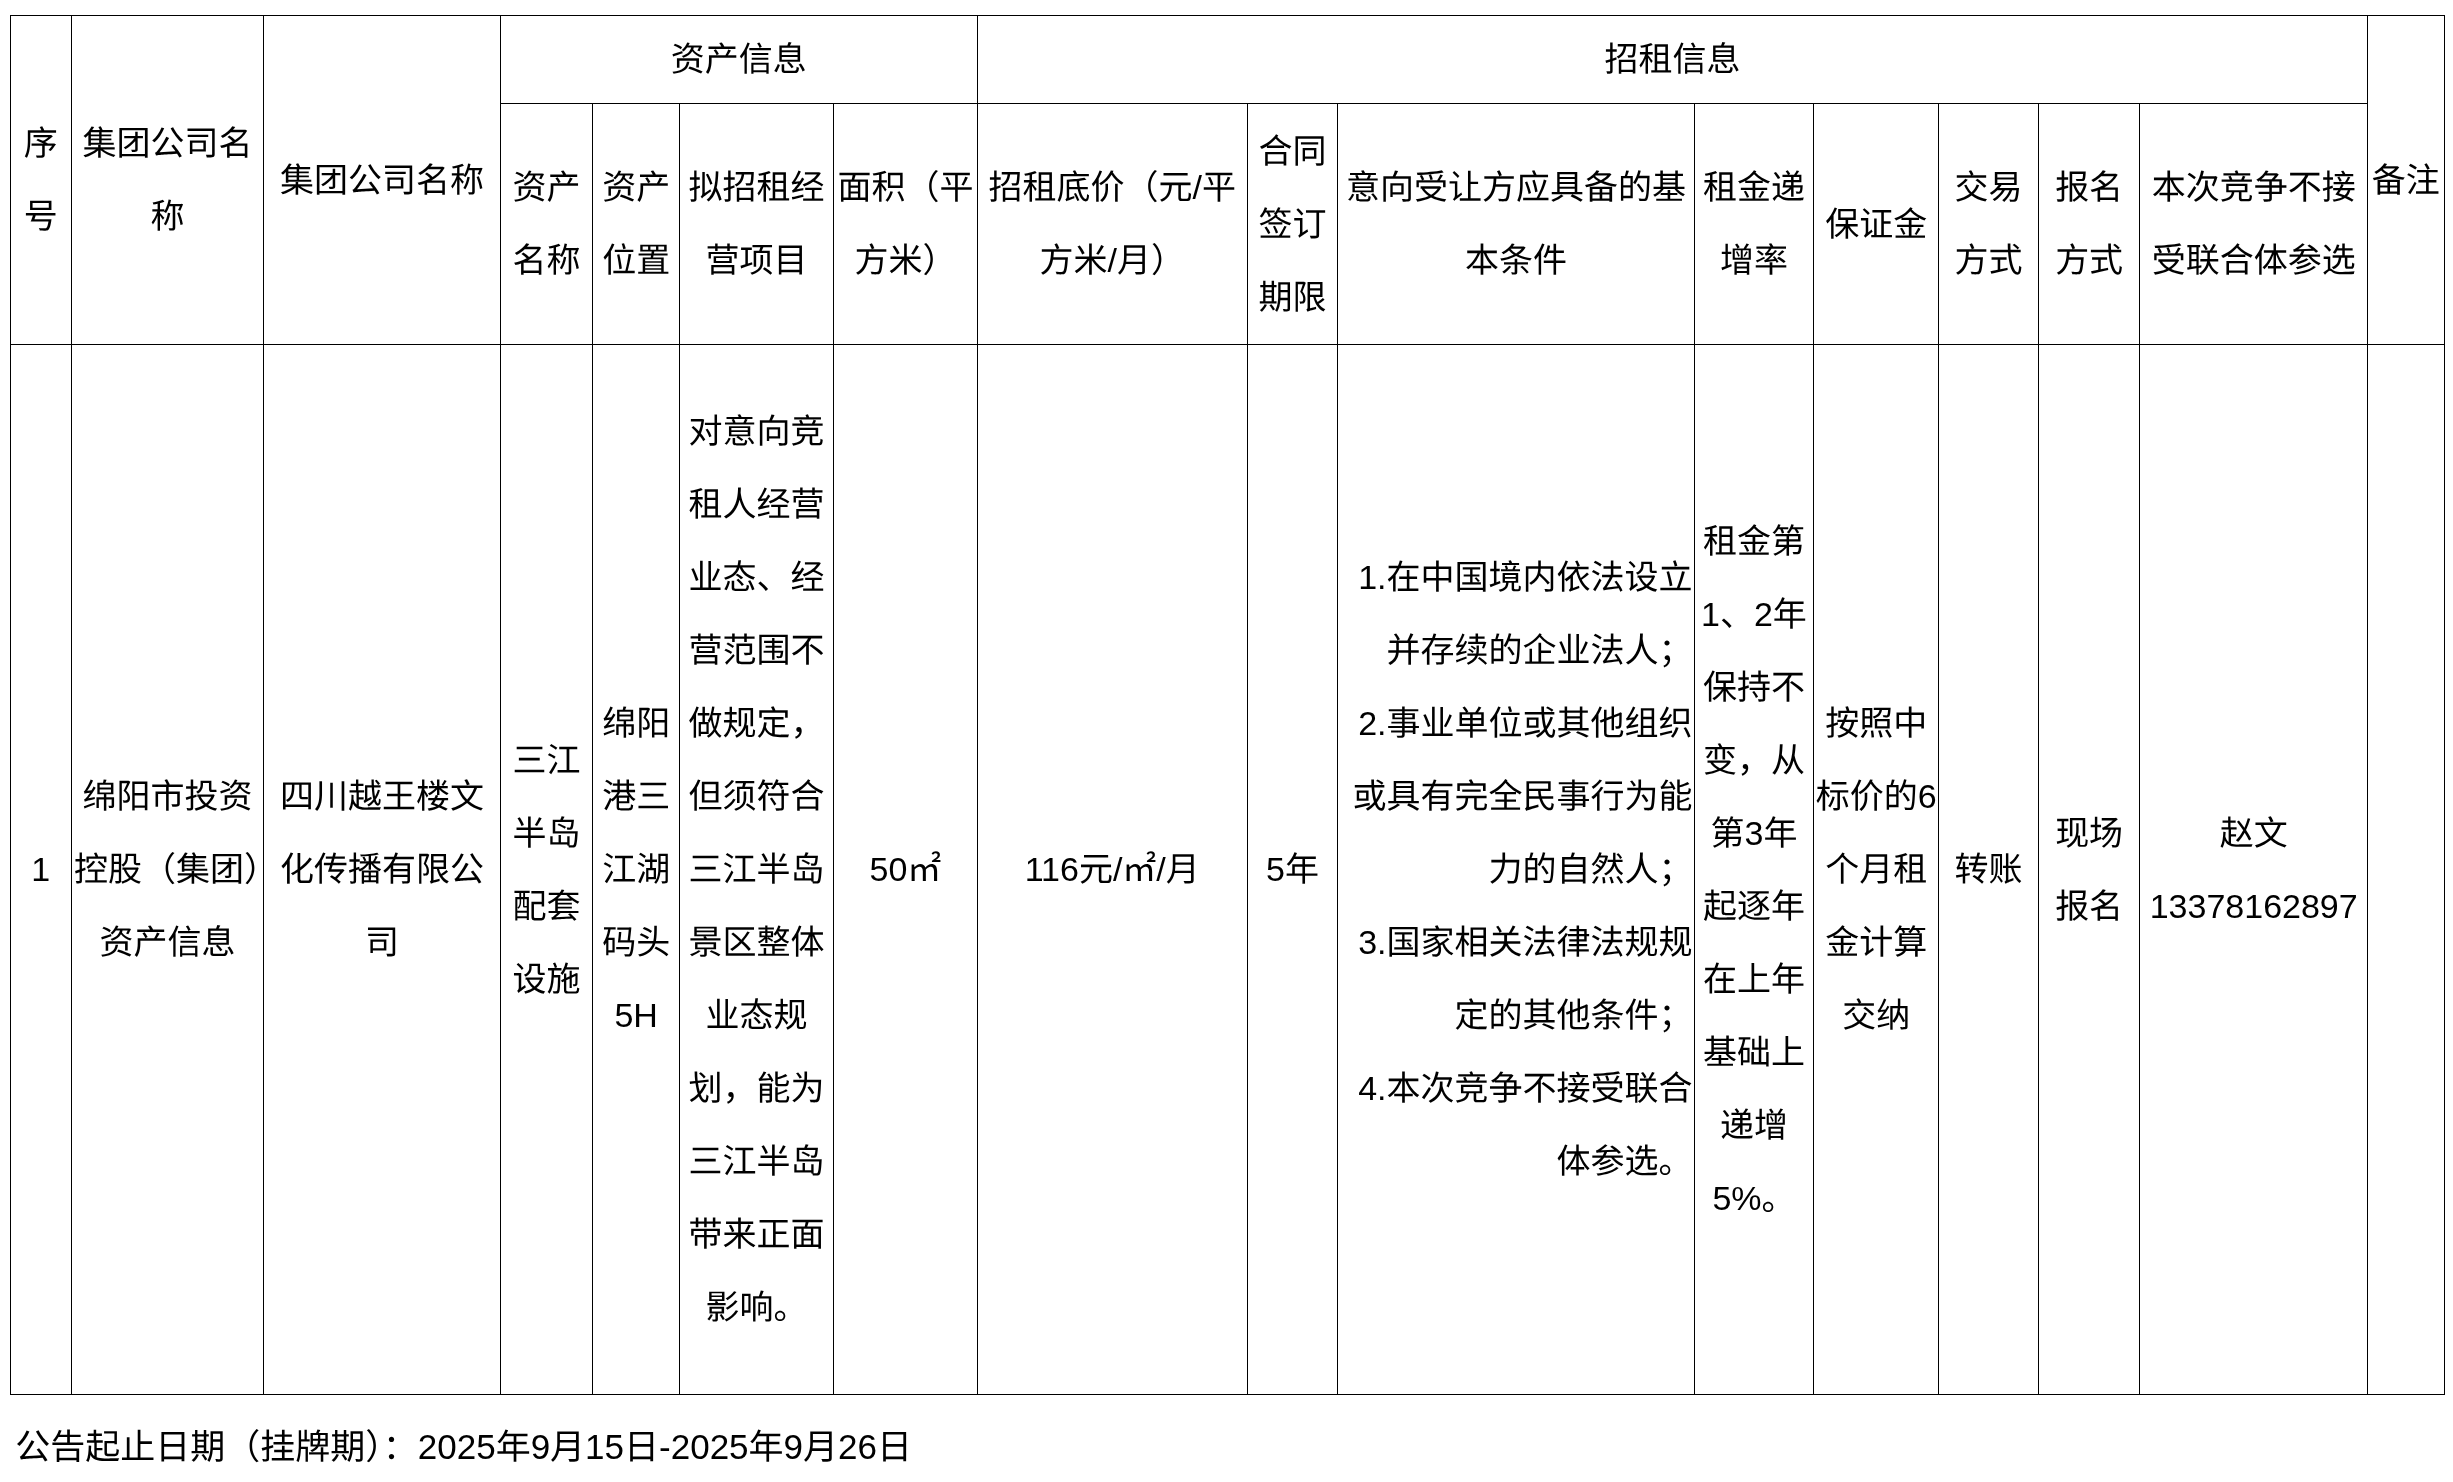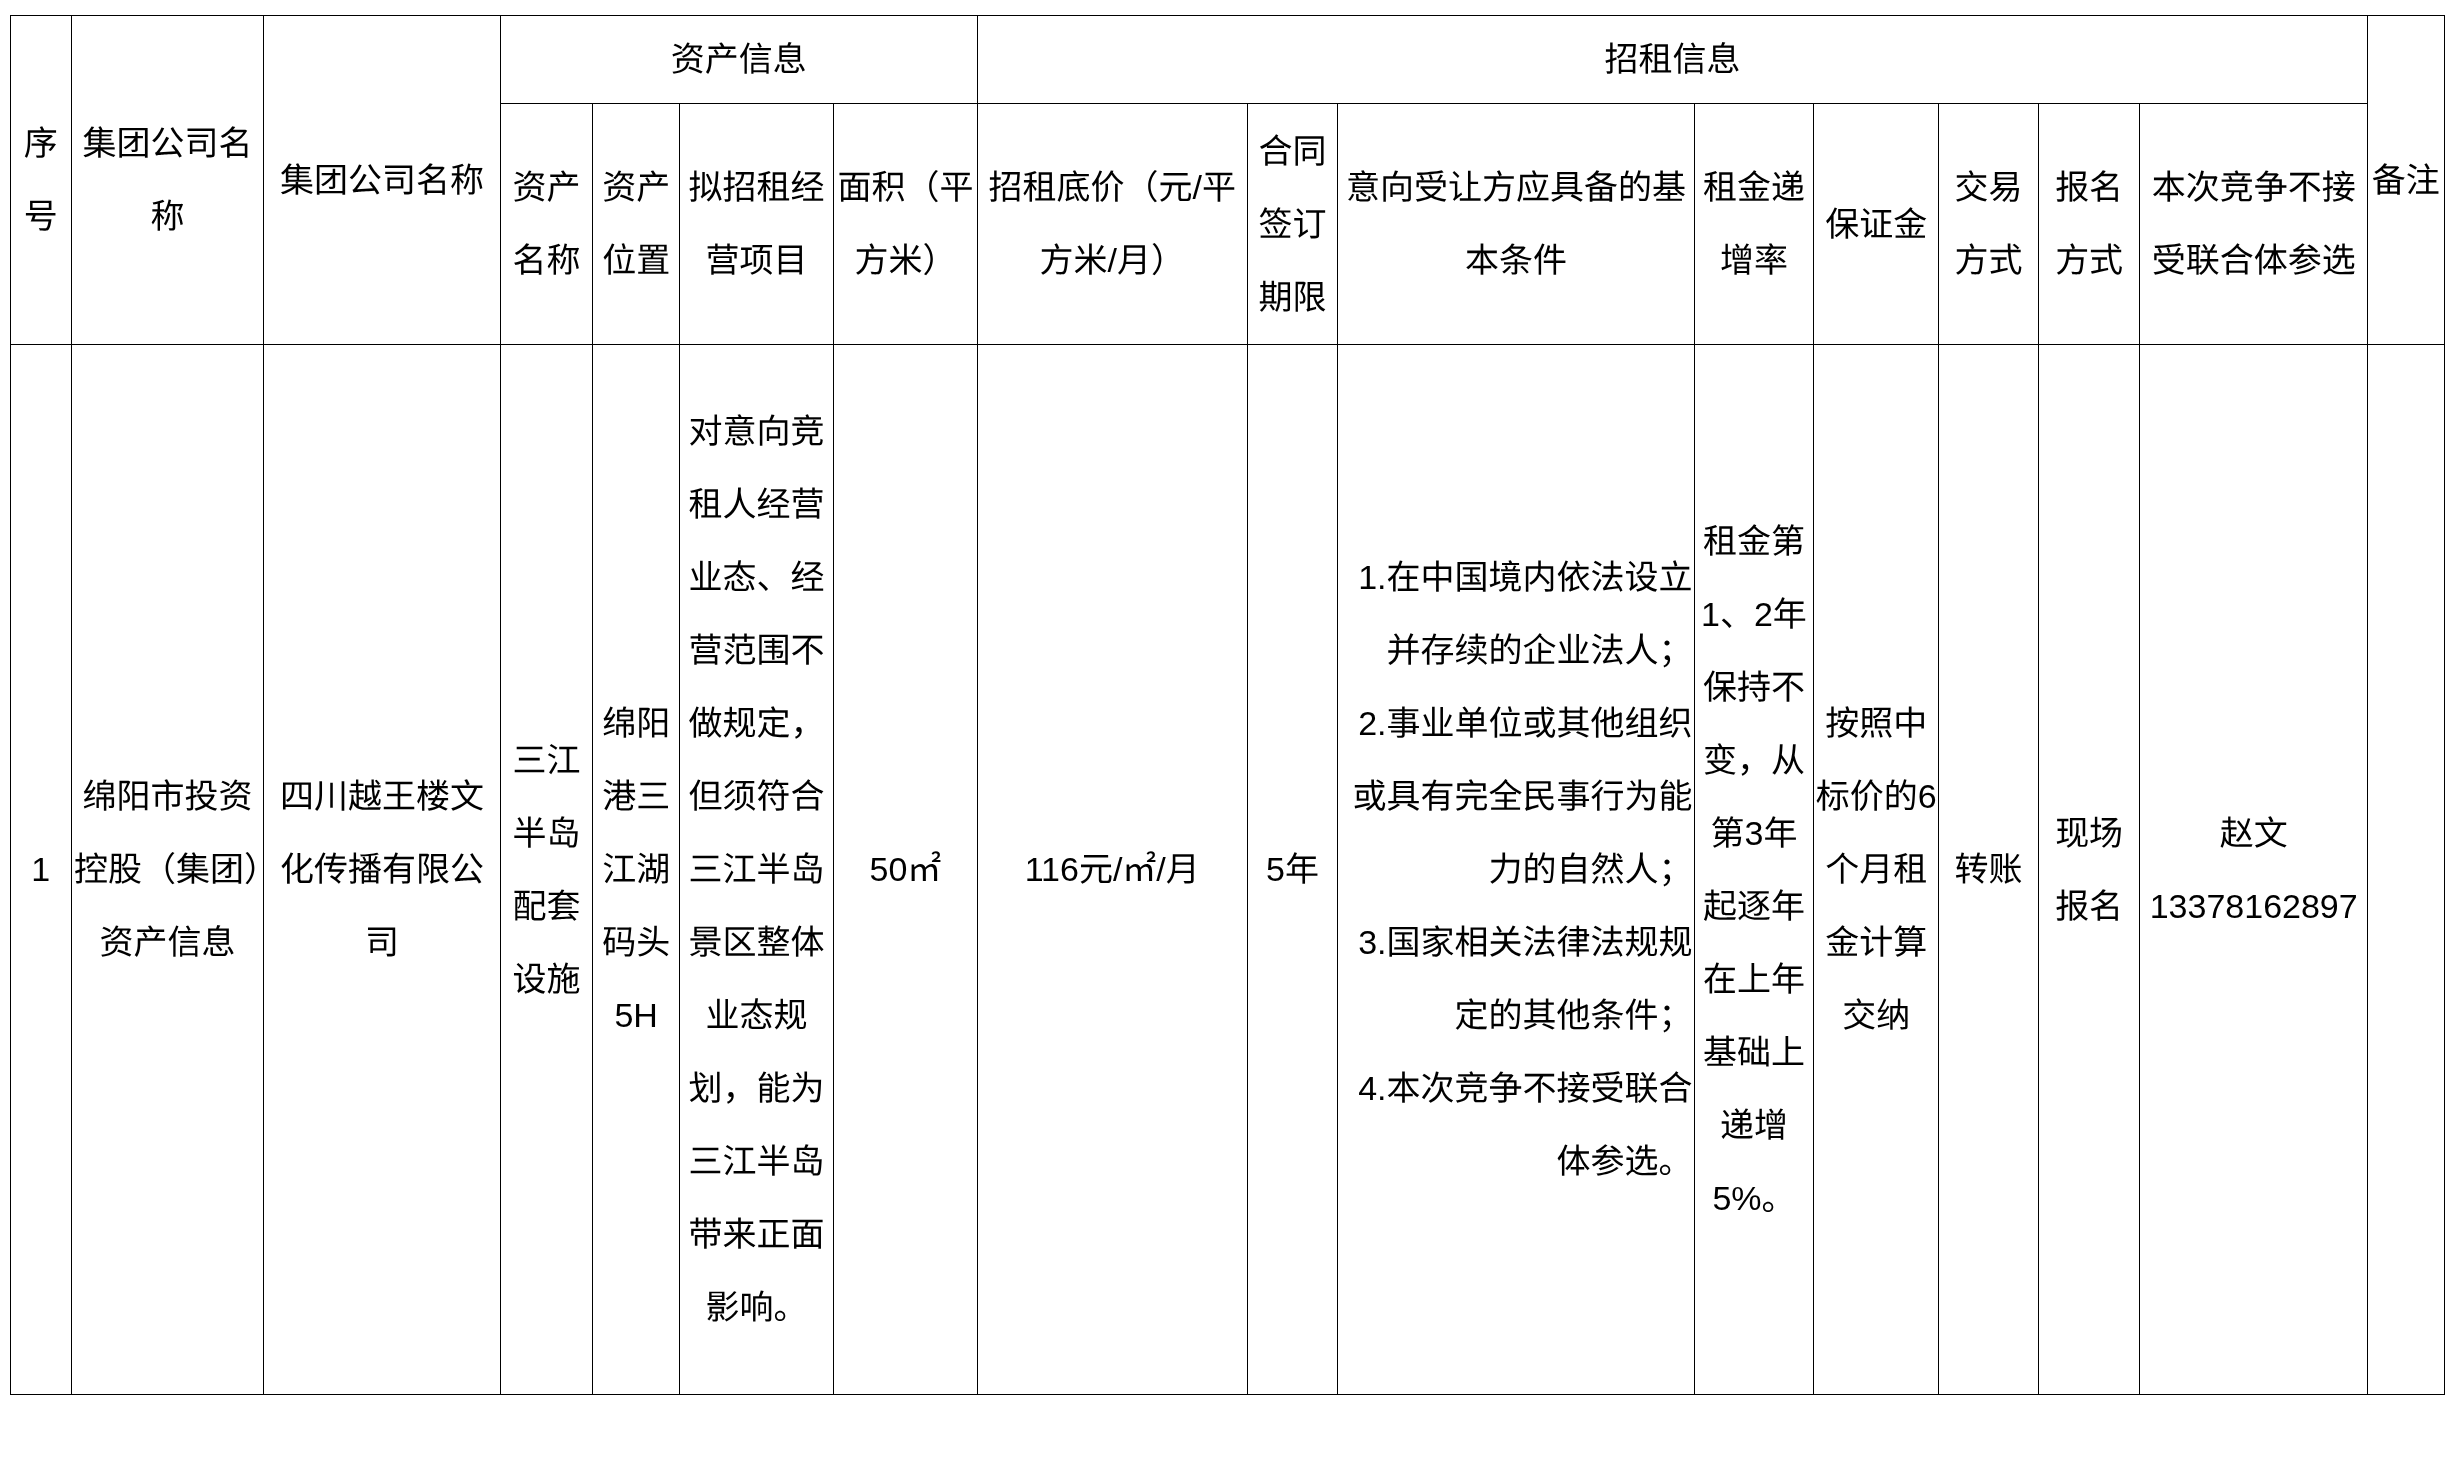--- a/index.html
+++ b/index.html
@@ -115,15 +115,16 @@
         <td>按照中标价的6个月租金计算交纳</td>
         <td>转账</td>
         <td>现场报名</td>
         <td class="pre">赵文
 13378162897</td>
         <td></td>
       </tr>
     </tbody>
   </table>
 
+  <p class="footer">公告起止日期（挂牌期）：2025年9月15日-2025年9月26日</p>
 
 </div>
 
 
 </body></html>

